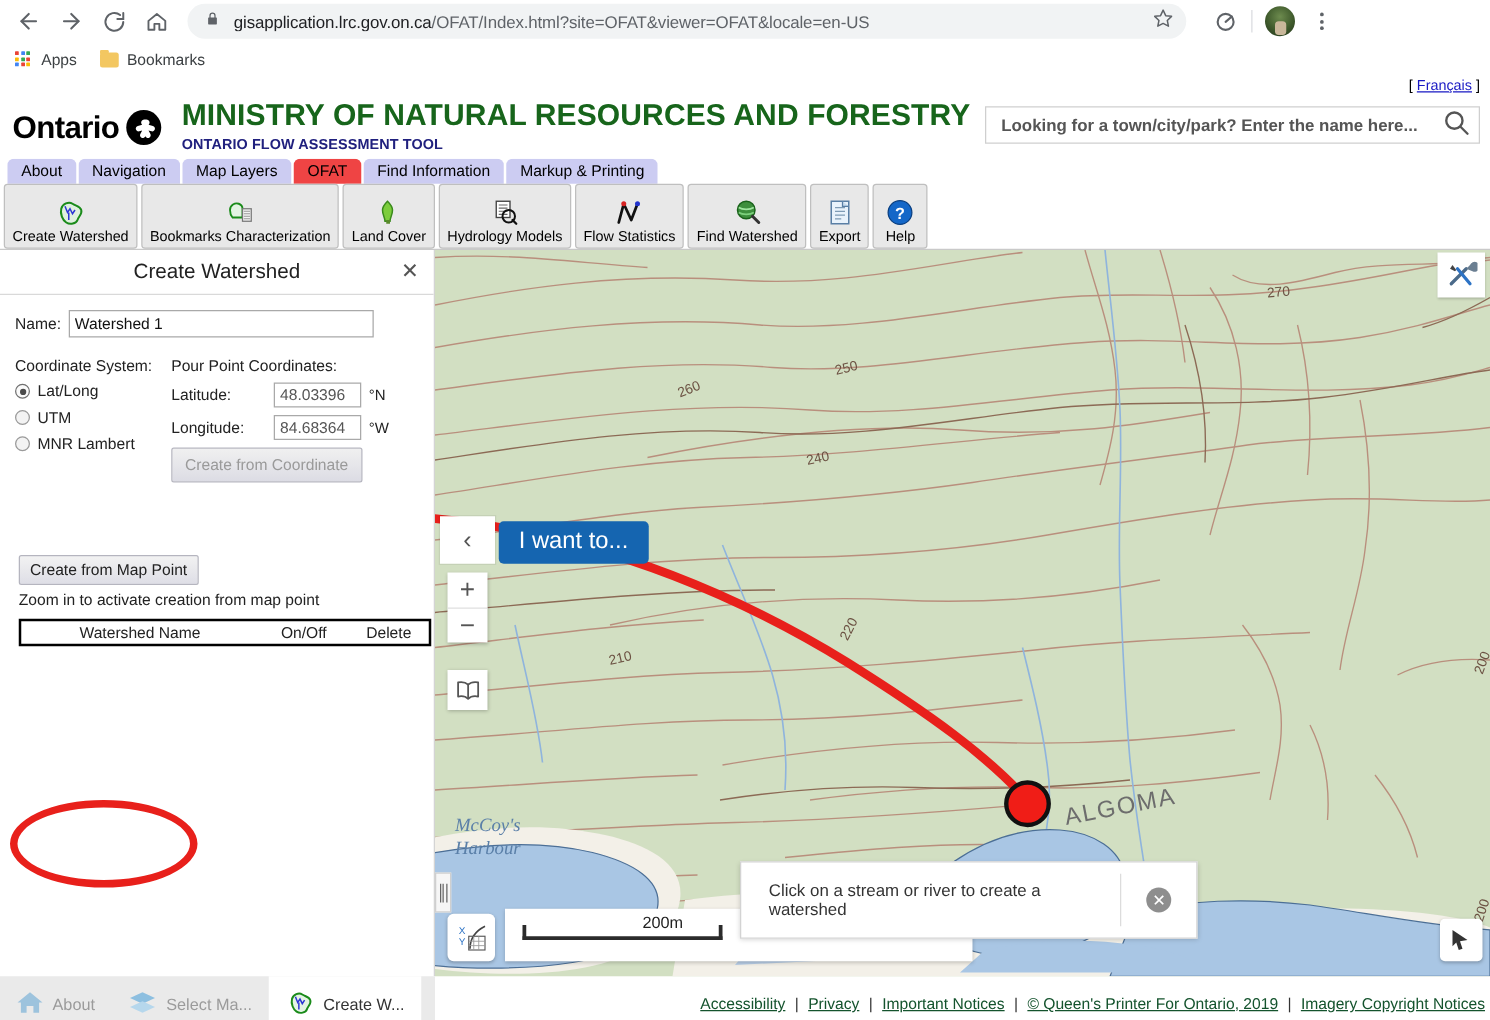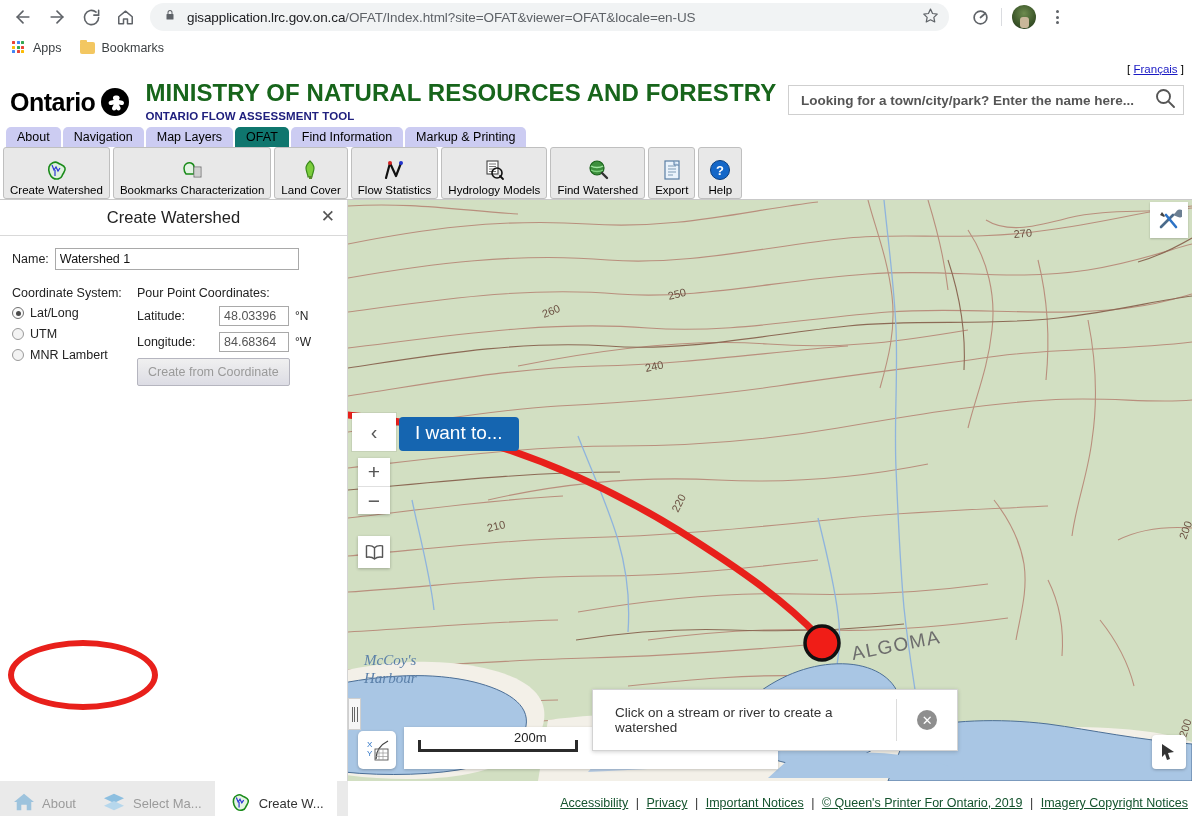--- a/index.html
+++ b/index.html
@@ -177,21 +177,21 @@
   .tab {
     height: 20px;
     padding: 0 11px;
     background: #ccccf2;
     border-radius: 5px 5px 0 0;
     font-size: 12.5px;
     color: #000;
     display: flex; align-items: center;
     cursor: pointer;
   }
-  .tab.active { background: #0f766e; }
+  .tab.active { background: #ef4444; }
 
   
   .toolbar {
     height: 53px;
     display: flex; align-items: stretch;
     padding-left: 3px;
     gap: 3px;
     background: #fff;
     border-bottom: 1px solid #c9c9c9;
   }
@@ -591,38 +591,38 @@
     <span class="ticon">
       <svg width="24" height="24" viewBox="0 0 24 24">
           <path d="M11 3c2 2 4 4 4 7 0 4-2 6-2 9H9c0-3-2-5-2-9 0-3 2-5 4-7z" fill="#7ccd3c" stroke="#3a8a1c" stroke-width="1.2"></path>
           <rect x="10" y="18" width="3" height="3" fill="#5a8a2c"></rect>
         </svg>
     </span>
     <span class="tlabel">Land Cover</span>
   </div>
   <div class="tool">
     <span class="ticon">
-      <svg width="26" height="24" viewBox="0 0 26 24">
-          <path d="M4 20 L8 5 L14 18 L19 5" fill="none" stroke="#111" stroke-width="2.2" stroke-linecap="round" stroke-linejoin="round"></path>
-          <circle cx="8" cy="5" r="2" fill="#d62222"></circle>
-          <circle cx="19" cy="5" r="2" fill="#2233cc"></circle>
-        </svg>
-    </span>
-    <span class="tlabel">Flow Statistics</span>
-  </div>
-  <div class="tool">
-    <span class="ticon">
       <svg width="24" height="24" viewBox="0 0 24 24">
           <rect x="5" y="3" width="11" height="13" fill="#fff" stroke="#444" stroke-width="1.1"></rect>
           <path d="M7 6h7M7 8.5h7M7 11h7M7 13.5h7" stroke="#666" stroke-width="0.9"></path>
           <circle cx="15" cy="15" r="5" fill="none" stroke="#111" stroke-width="1.6"></circle>
           <path d="M18 18l3 3" stroke="#111" stroke-width="1.8" stroke-linecap="round"></path>
         </svg>
     </span>
     <span class="tlabel">Hydrology Models</span>
+  </div>
+  <div class="tool">
+    <span class="ticon">
+      <svg width="26" height="24" viewBox="0 0 26 24">
+          <path d="M4 20 L8 5 L14 18 L19 5" fill="none" stroke="#111" stroke-width="2.2" stroke-linecap="round" stroke-linejoin="round"></path>
+          <circle cx="8" cy="5" r="2" fill="#d62222"></circle>
+          <circle cx="19" cy="5" r="2" fill="#2233cc"></circle>
+        </svg>
+    </span>
+    <span class="tlabel">Flow Statistics</span>
   </div>
   <div class="tool">
     <span class="ticon">
       <svg width="24" height="24" viewBox="0 0 24 24">
           <circle cx="11" cy="10" r="7" fill="#3d8f3d" stroke="#19621a" stroke-width="1.2"></circle>
           <path d="M5 8c3 2 9 2 12 0" fill="none" stroke="#9fe59f" stroke-width="1.3"></path>
           <path d="M5 12c3 2 9 2 12 0" fill="none" stroke="#7dd07d" stroke-width="1.3"></path>
           <path d="M16 15l5 5" stroke="#333" stroke-width="2.4" stroke-linecap="round"></path>
         </svg>
     </span>
@@ -688,20 +688,29 @@
           </div>
           <div class="coord-row">
             <span class="clabel">Longitude:</span>
             <input type="text" value="84.68364" style="">
             <span class="unit">°W</span>
           </div>
           <button class="btn-grey">Create from Coordinate</button>
         </div>
       </div>
 
+      <div class="mappoint-wrap">
+        <button class="btn-mappoint">Create from Map Point</button>
+        <div class="hint-text">Zoom in to activate creation from map point</div>
+        <div class="ws-table">
+          <div class="th th-name">Watershed Name</div>
+          <div class="th th-onoff">On/Off</div>
+          <div class="th th-del">Delete</div>
+        </div>
+      </div>
     </div>
     <div class="annot-ellipse"></div>
   </div>
 
   <div class="map">
     <svg class="map-svg" viewBox="0 0 844 581" preserveAspectRatio="none">
       <defs>
         <clipPath id="mapclip">
             <rect x="0" y="0" width="844" height="581"></rect>
           </clipPath>

